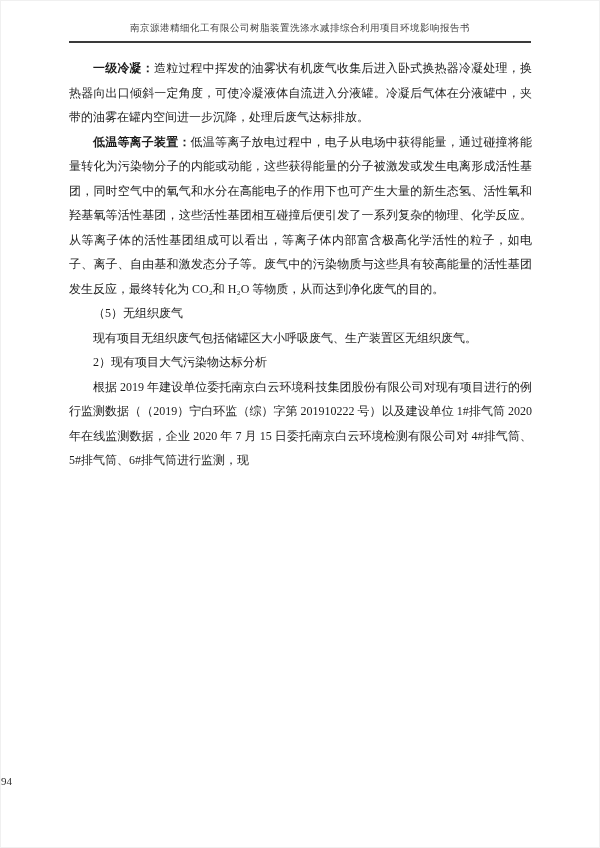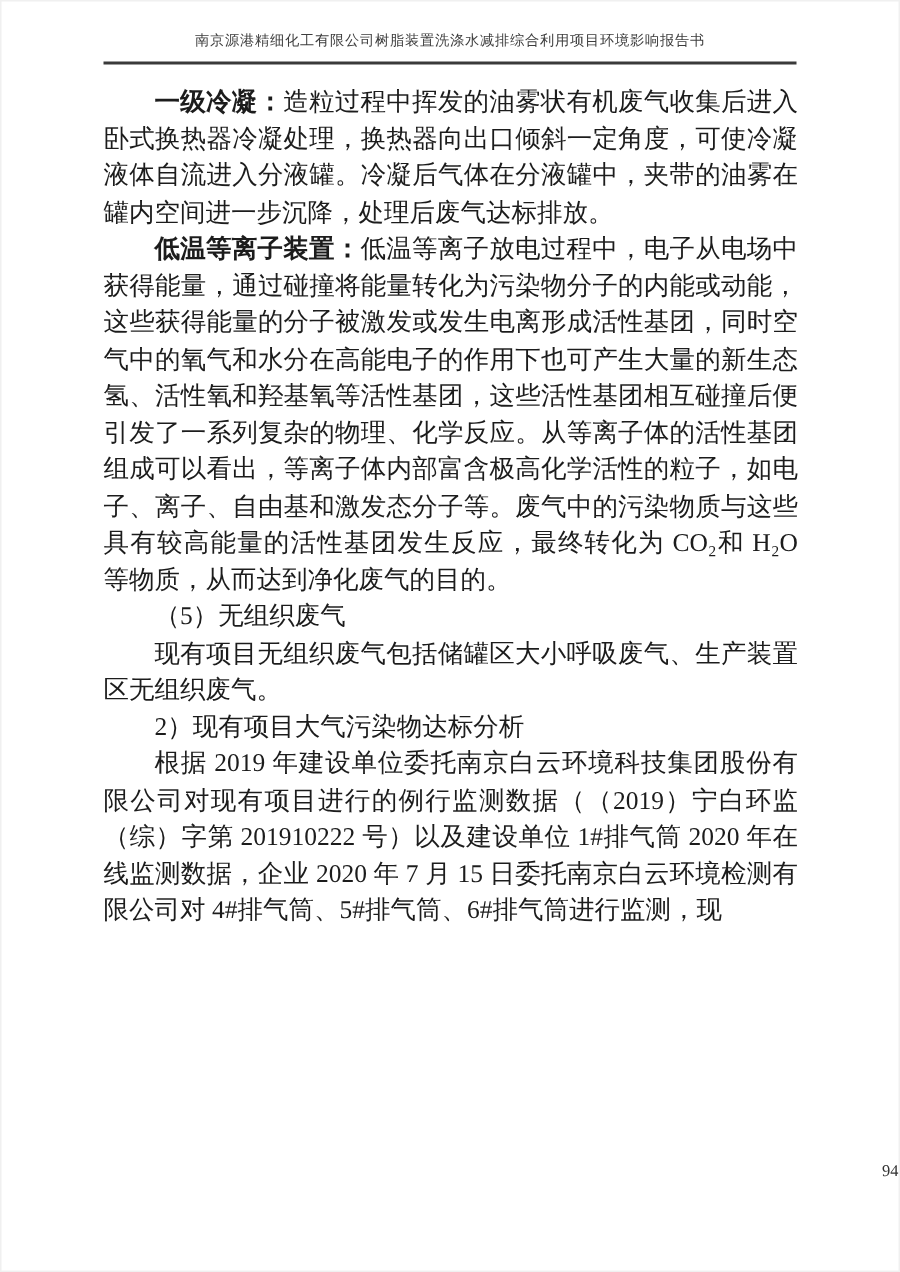--- a/index.html
+++ b/index.html
@@ -25,36 +25,36 @@
     letter-spacing: 0.5px;
     white-space: nowrap;
   }
   .header-rule {
     margin: 6px 68px 0 68px;
     height: 0;
     border-bottom: 2px solid #3a3a3a;
   }
   .body-col {
     margin: 13px 67px 16px 68px;
-    font-size: 17px;
+    font-size: 12px;
     line-height: 24.5px;
     text-align: justify;
   }
   .para {
     margin: 0;
     text-indent: 2em;
     word-break: break-all;
   }
   .b { font-weight: bold; }
   .page-number {
     position: absolute;
     top: 774px;
     left: 0;
     width: 100%;
-    text-align: right;
+    text-align: left;
     font-size: 11px;
     color: #333333;
   }
 </style>
 </head>
 <body>
 
 <div class="page">
 
   <div class="header">

